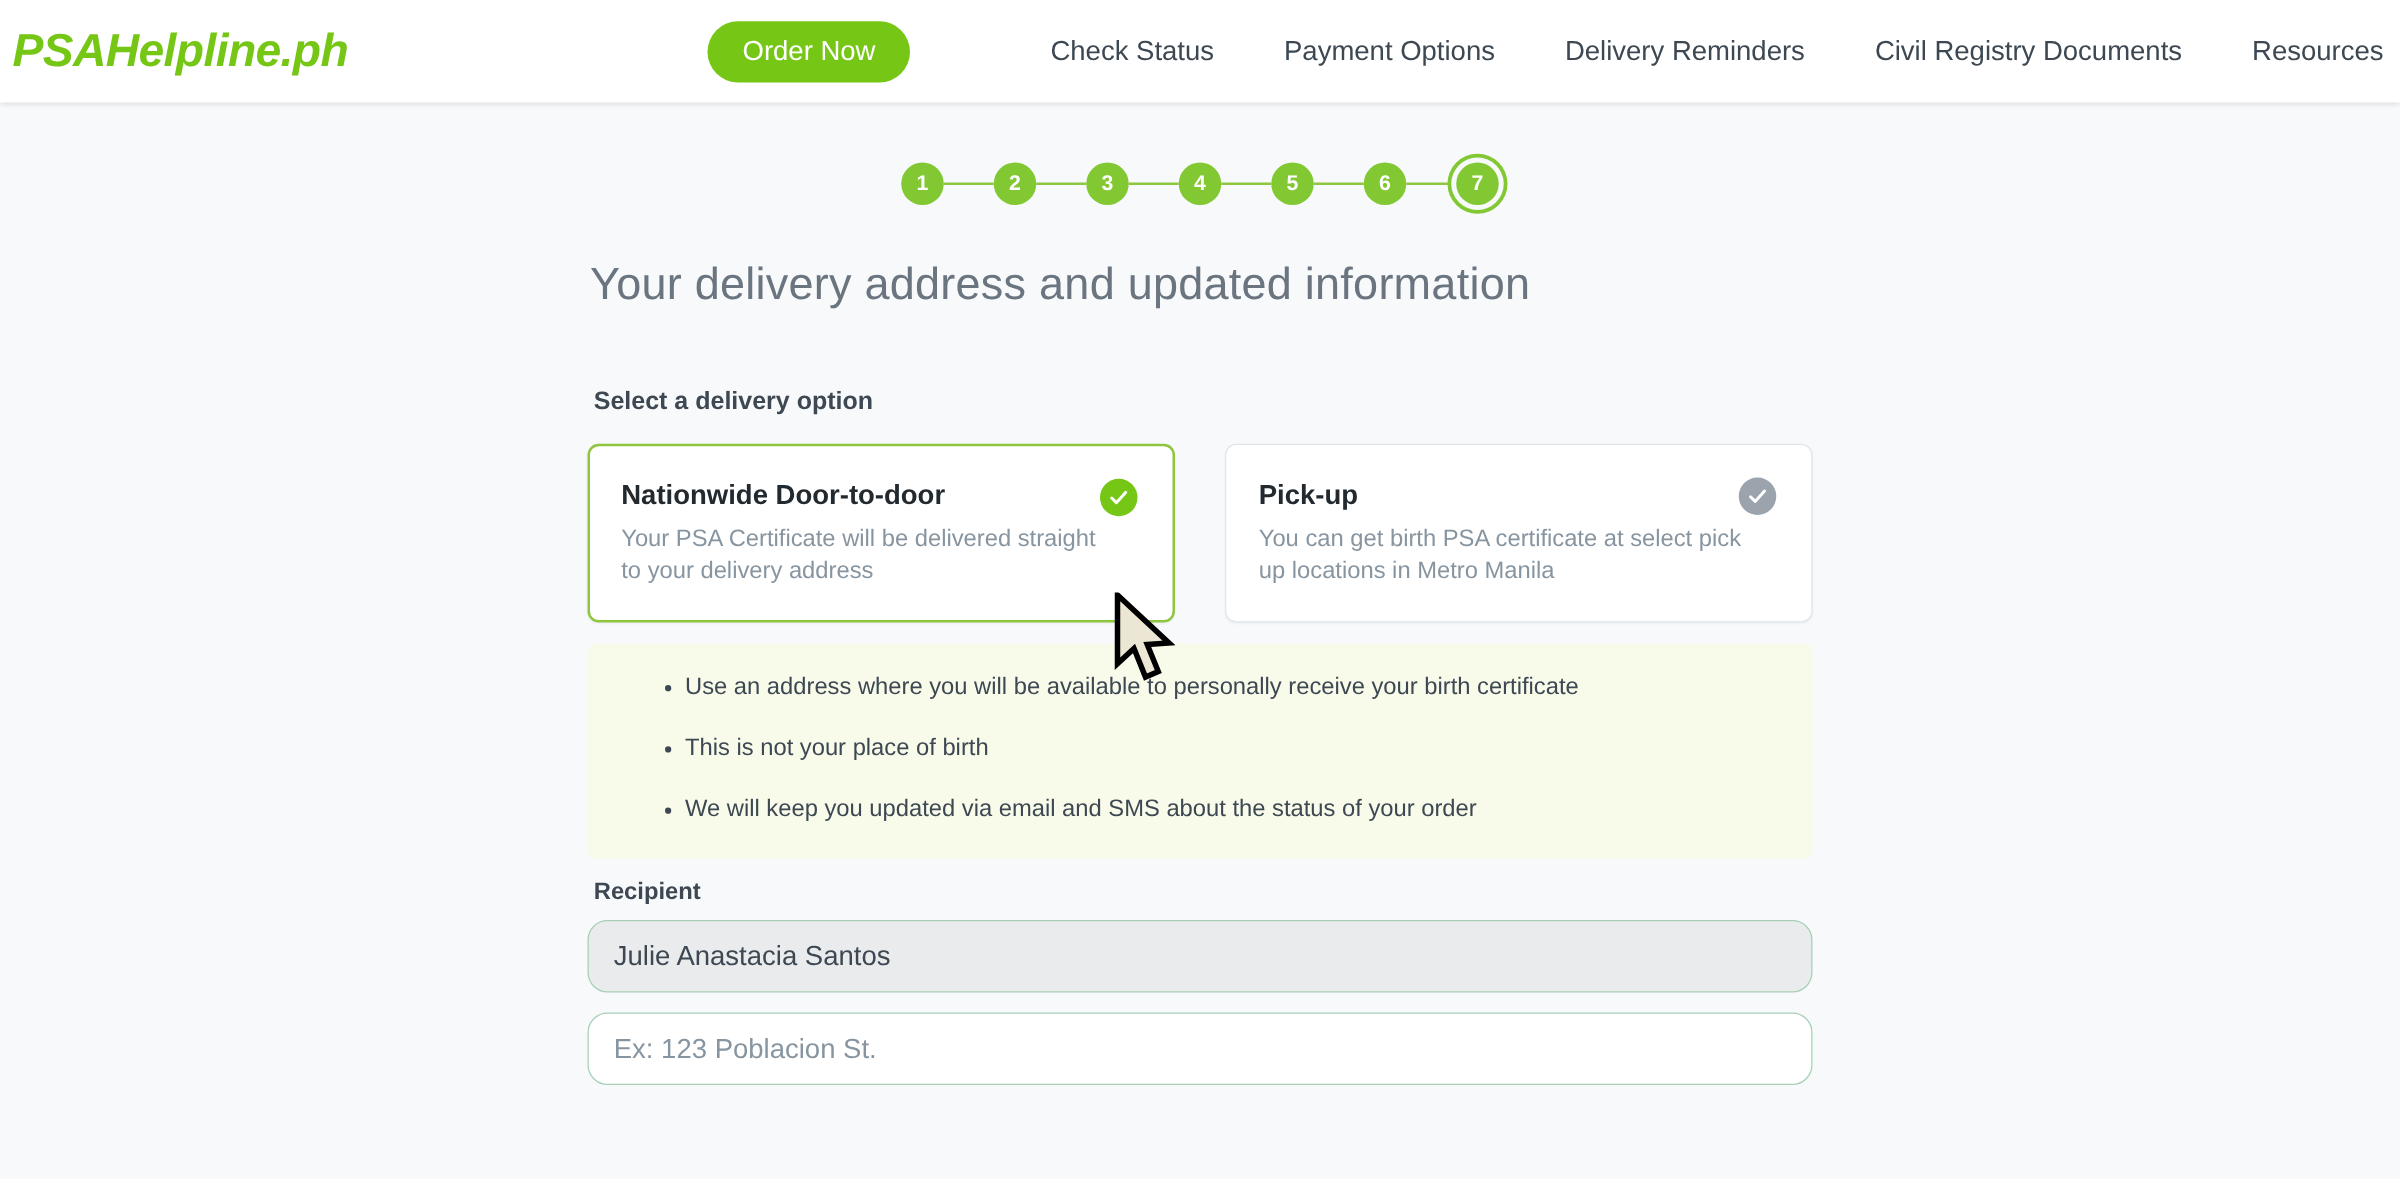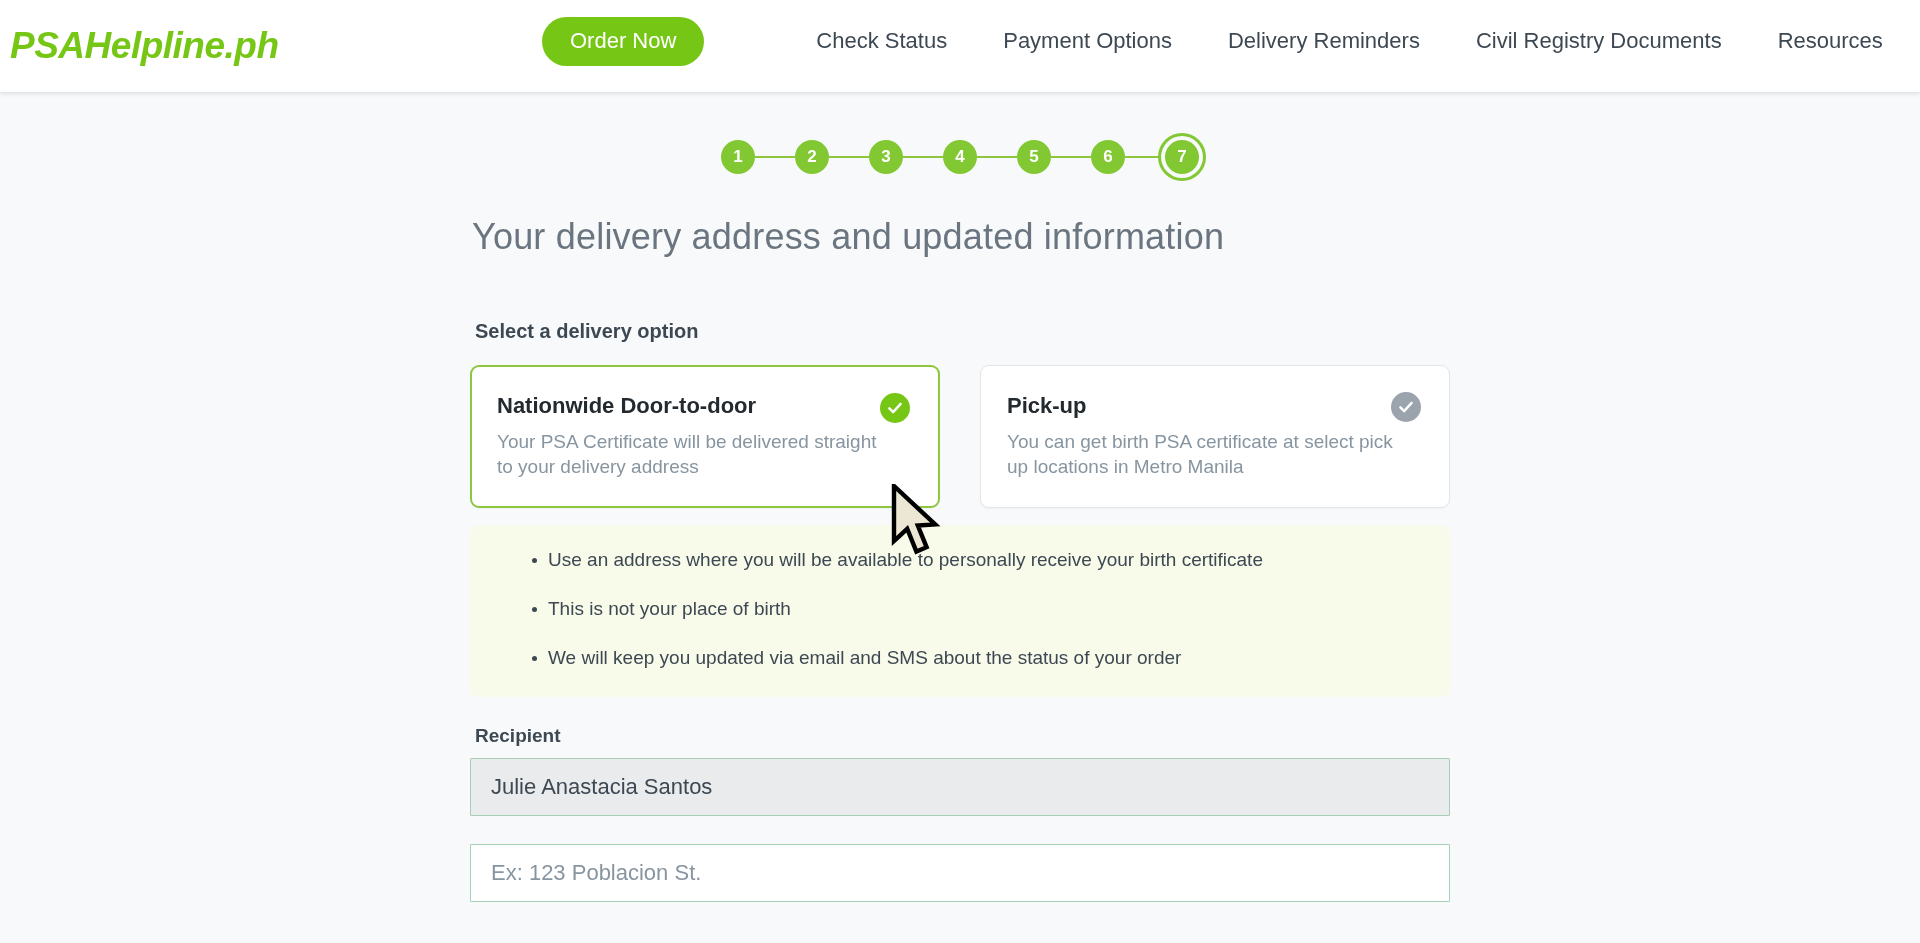--- a/index.html
+++ b/index.html
@@ -9,40 +9,40 @@
     width: 1920px; height: 943px;
     overflow: hidden;
     background: #f7f9fb;
     font-family: "Liberation Sans", sans-serif;
     -webkit-font-smoothing: antialiased;
   }
 
   
   .header {
     position: relative;
-    height: 92px;
+    height: 82px;
     background: #ffffff;
     display: flex;
     align-items: center;
     box-shadow: 0 2px 4px rgba(0,0,0,0.10);
     z-index: 20;
   }
   .logo {
     margin-left: 10px;
     font-size: 37px;
     font-weight: bold;
     font-style: italic;
     color: #76c616;
     letter-spacing: -0.5px;
     white-space: nowrap;
     user-select: none;
   }
   .nav {
     position: absolute;
-    left: 542px;
+    left: 566px;
     top: 0;
     height: 82px;
     display: flex;
     align-items: center;
     gap: 0;
   }
   .nav-cta {
     background: #76c616;
     color: #ffffff;
     border: none;
@@ -195,34 +195,34 @@
   .notes li::before {
     content: "";
     position: absolute;
     left: 0; top: 10px;
     width: 5px; height: 5px;
     border-radius: 50%;
     background: #3d4852;
   }
 
   
-  .field { margin-top: 28px; }
+  .field { margin-top: 16px; }
   .field-label {
     font-size: 19px;
     font-weight: bold;
     color: #3d4852;
     padding-left: 5px;
     margin-bottom: 11px;
   }
   .field-input {
     display: block;
     width: 100%;
     height: 58px;
     border: 1px solid #a7cfb5;
-    border-radius: 1px;
+    border-radius: 16px;
     font-size: 22px;
     font-family: "Liberation Sans", sans-serif;
     color: #3d4852;
     padding: 0 20px;
     outline: none;
     background: #ffffff;
   }
   .field-input.filled {
     background: #e9ebed;
     color: #3d4852;

